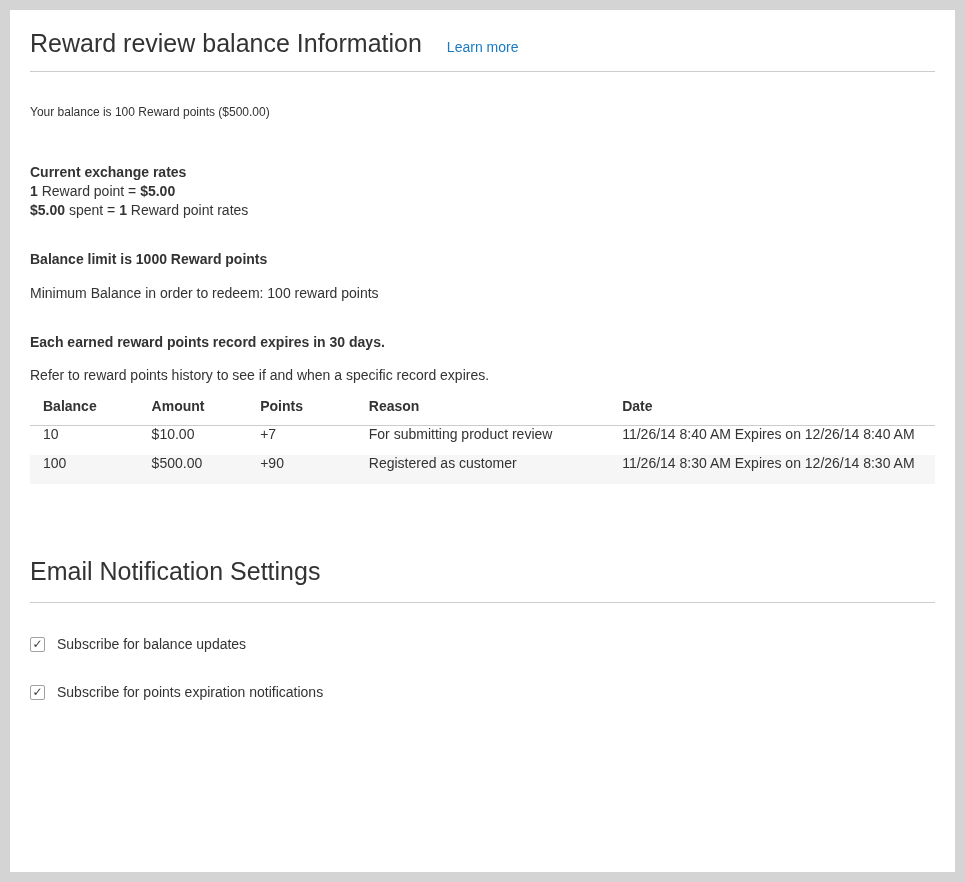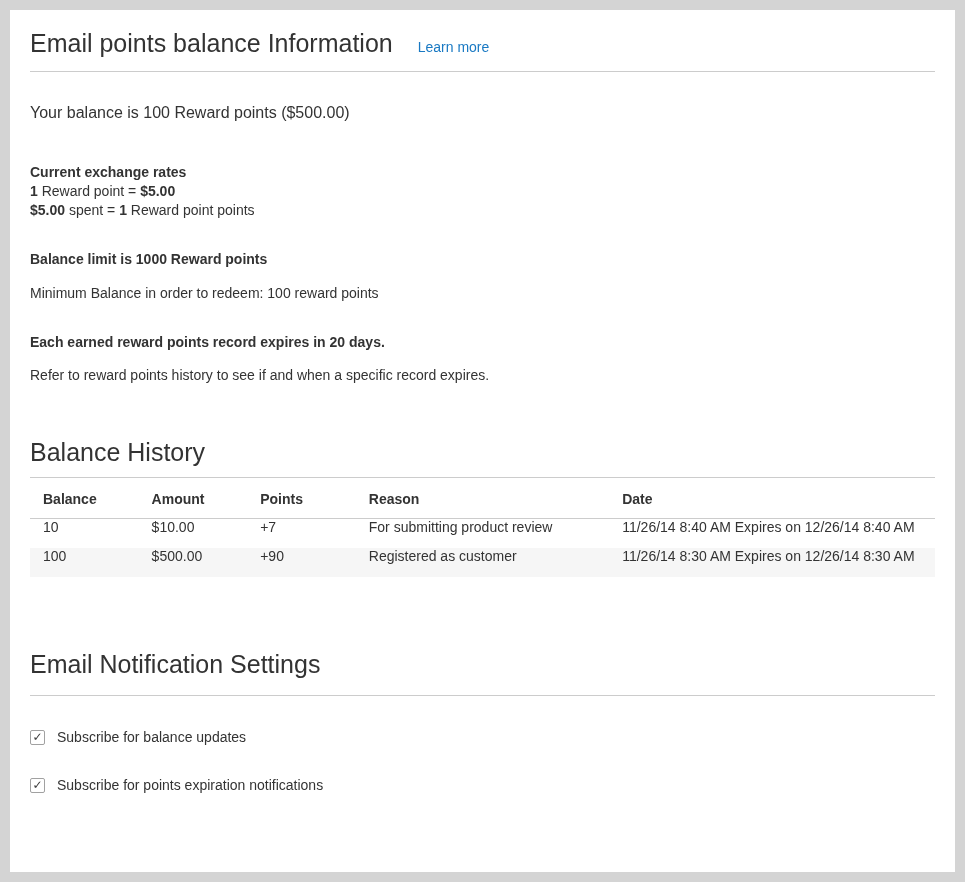--- a/index.html
+++ b/index.html
@@ -26,21 +26,21 @@
   }
   .page-title,.section-title{
     font-size:25px;font-weight:300;margin:0;color:var(--text);
     line-height:34px;
   }
   .main-header{padding-bottom:11px;}
   .learn-more{
     color:var(--link);font-size:14px;text-decoration:none;margin-left:25px;
     cursor:pointer;
   }
-  .balance-summary{font-size:16px;line-height:25px;margin:28px 0 0 0;}
+  .balance-summary{font-size:12px;line-height:25px;margin:28px 0 0 0;}
   p{margin:0;font-size:14px;line-height:19px;}
   .bold{font-weight:700;}
   .exchange-heading{margin-top:38px;}
   .exchange-rates{}
   .balance-limit{margin-top:30px;}
   .min-balance{margin-top:15px;}
   .expiry-bold{margin-top:30px;}
   .expiry-note{margin-top:14px;}
 
   .history-header{margin-top:50px;padding-bottom:8px;}
@@ -66,39 +66,36 @@
     font-size:12px;font-weight:700;color:#3a3a3a;line-height:1;
     margin-right:12px;flex:0 0 auto;cursor:pointer;
   }
 </style>
 </head>
 <body>
 
 <div class="panel">
 
   <div class="section-header main-header">
-    <h1 class="page-title">Email points balance Information</h1>
+    <h1 class="page-title">Reward review balance Information</h1>
     <a class="learn-more" href="#">Learn more</a>
   </div>
 
   <p class="balance-summary">Your balance is 100 Reward points ($500.00)</p>
 
   <p class="bold exchange-heading">Current exchange rates</p>
 
-  <p class="exchange-rates"><span class="bold">1</span><span> Reward point = </span><span class="bold">$5.00</span><span></span><br><span class="bold">$5.00</span><span> spent = </span><span class="bold">1</span><span> Reward point points</span></p>
+  <p class="exchange-rates"><span class="bold">1</span><span> Reward point = </span><span class="bold">$5.00</span><span></span><br><span class="bold">$5.00</span><span> spent = </span><span class="bold">1</span><span> Reward point rates</span></p>
 
   <p class="bold balance-limit">Balance limit is 1000 Reward points</p>
   <p class="min-balance">Minimum Balance in order to redeem: 100 reward points</p>
 
-  <p class="bold expiry-bold">Each earned reward points record expires in 20 days.</p>
+  <p class="bold expiry-bold">Each earned reward points record expires in 30 days.</p>
   <p class="expiry-note">Refer to reward points history to see if and when a specific record expires.</p>
 
-  <div class="section-header history-header">
-    <h2 class="section-title">Balance History</h2>
-  </div>
 
   <table>
     <colgroup>
       <col style="width:12%">
         <col style="width:12%">
         <col style="width:12%">
         <col style="width:28%">
         <col style="width:36%">
     </colgroup>
     <thead>

